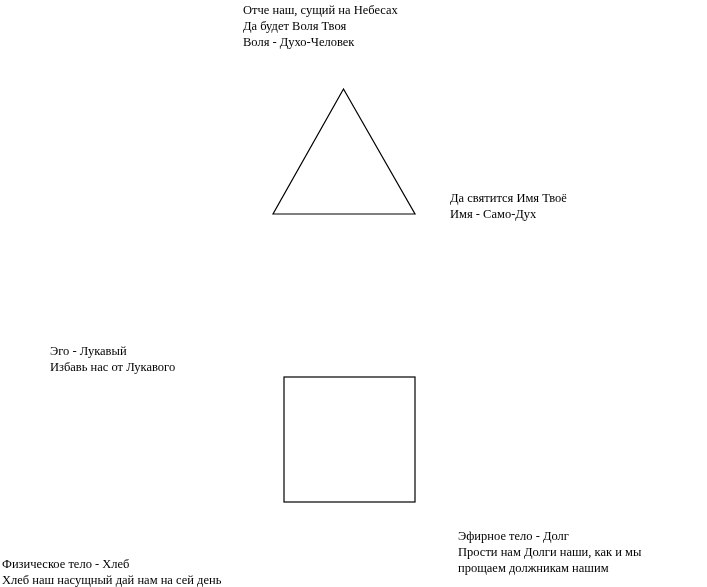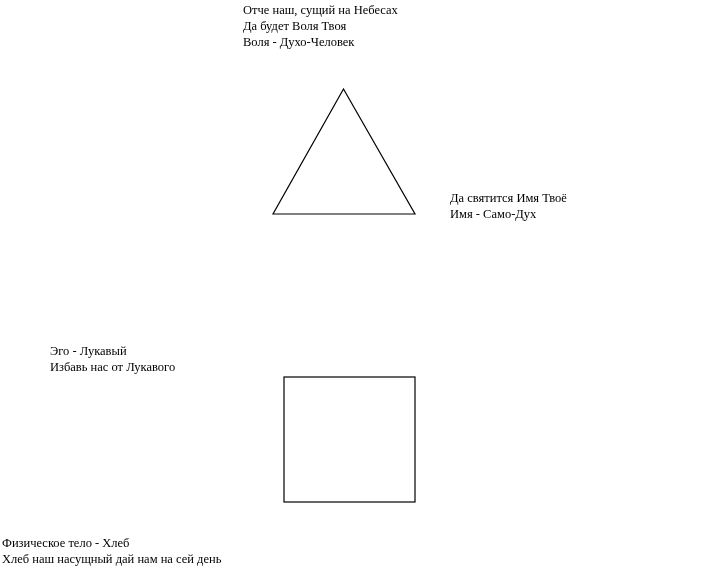--- a/index.html
+++ b/index.html
@@ -30,21 +30,21 @@
     position: absolute;
   }
   svg { display: block; }
 
   
   #label-top      { left: 243px; top: 2px;   }
   #label-left     { left: 50px;  top: 196px; }
   #label-right    { left: 450px; top: 190px; }
   #label-midleft  { left: 50px;  top: 343px; }
   #label-midright { left: 458px; top: 343px; }
-  #label-bottomleft  { left: 2px;   top: 535px; }
+  #label-bottomleft  { left: 2px;   top: 556px; }
   #label-bottomright { left: 458px; top: 528px; }
 
   #triangle-shape { left: 272px; top: 88px; }
   #square-shape   { left: 283px; top: 376px; }
 </style>
 </head>
 <body>
 
 <div id="canvas">
 
@@ -68,14 +68,17 @@
 
   <div class="shape" id="square-shape">
     <svg width="134" height="128" viewBox="0 0 134 128">
       <rect x="1" y="1" width="131" height="125" fill="none" stroke="#000000" stroke-width="1.2"></rect>
     </svg>
   </div>
 
   <div class="label" id="label-bottomleft">Физическое тело - Хлеб
 Хлеб наш насущный дай нам на сей день</div>
 
+  <div class="label" id="label-bottomright">Эфирное тело - Долг
+Прости нам Долги наши, как и мы
+прощаем должникам нашим</div>
 
 </div>
 
 </body></html>

